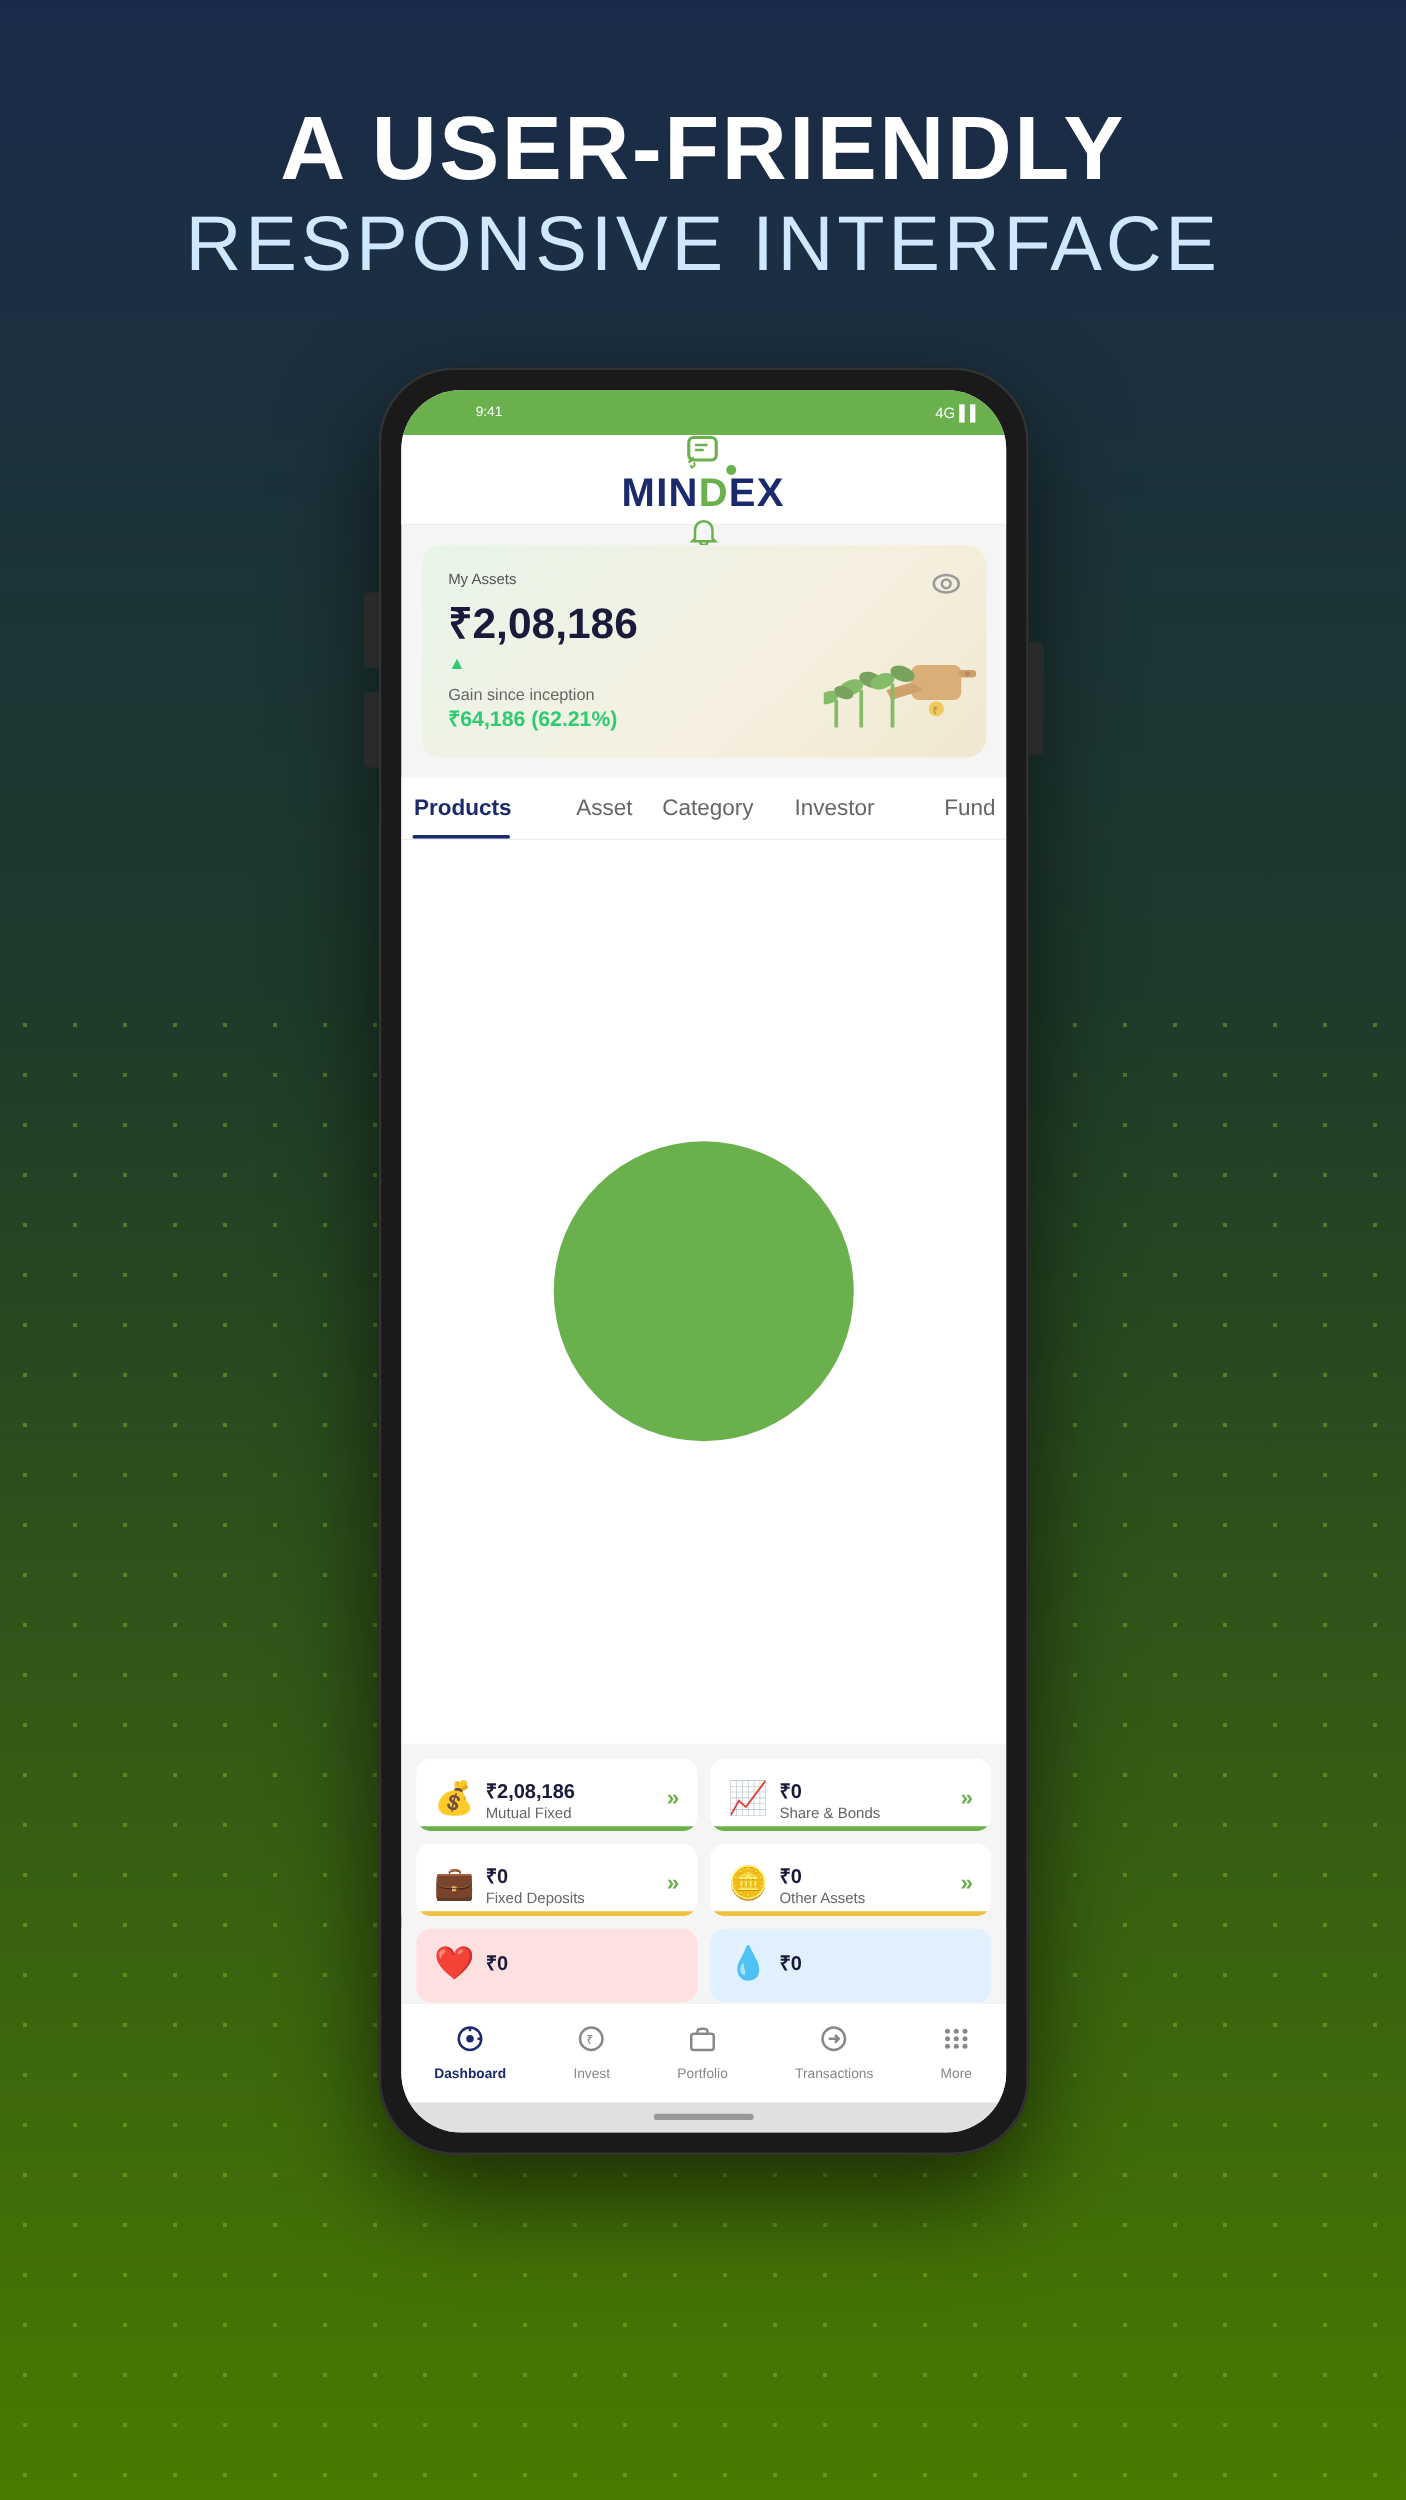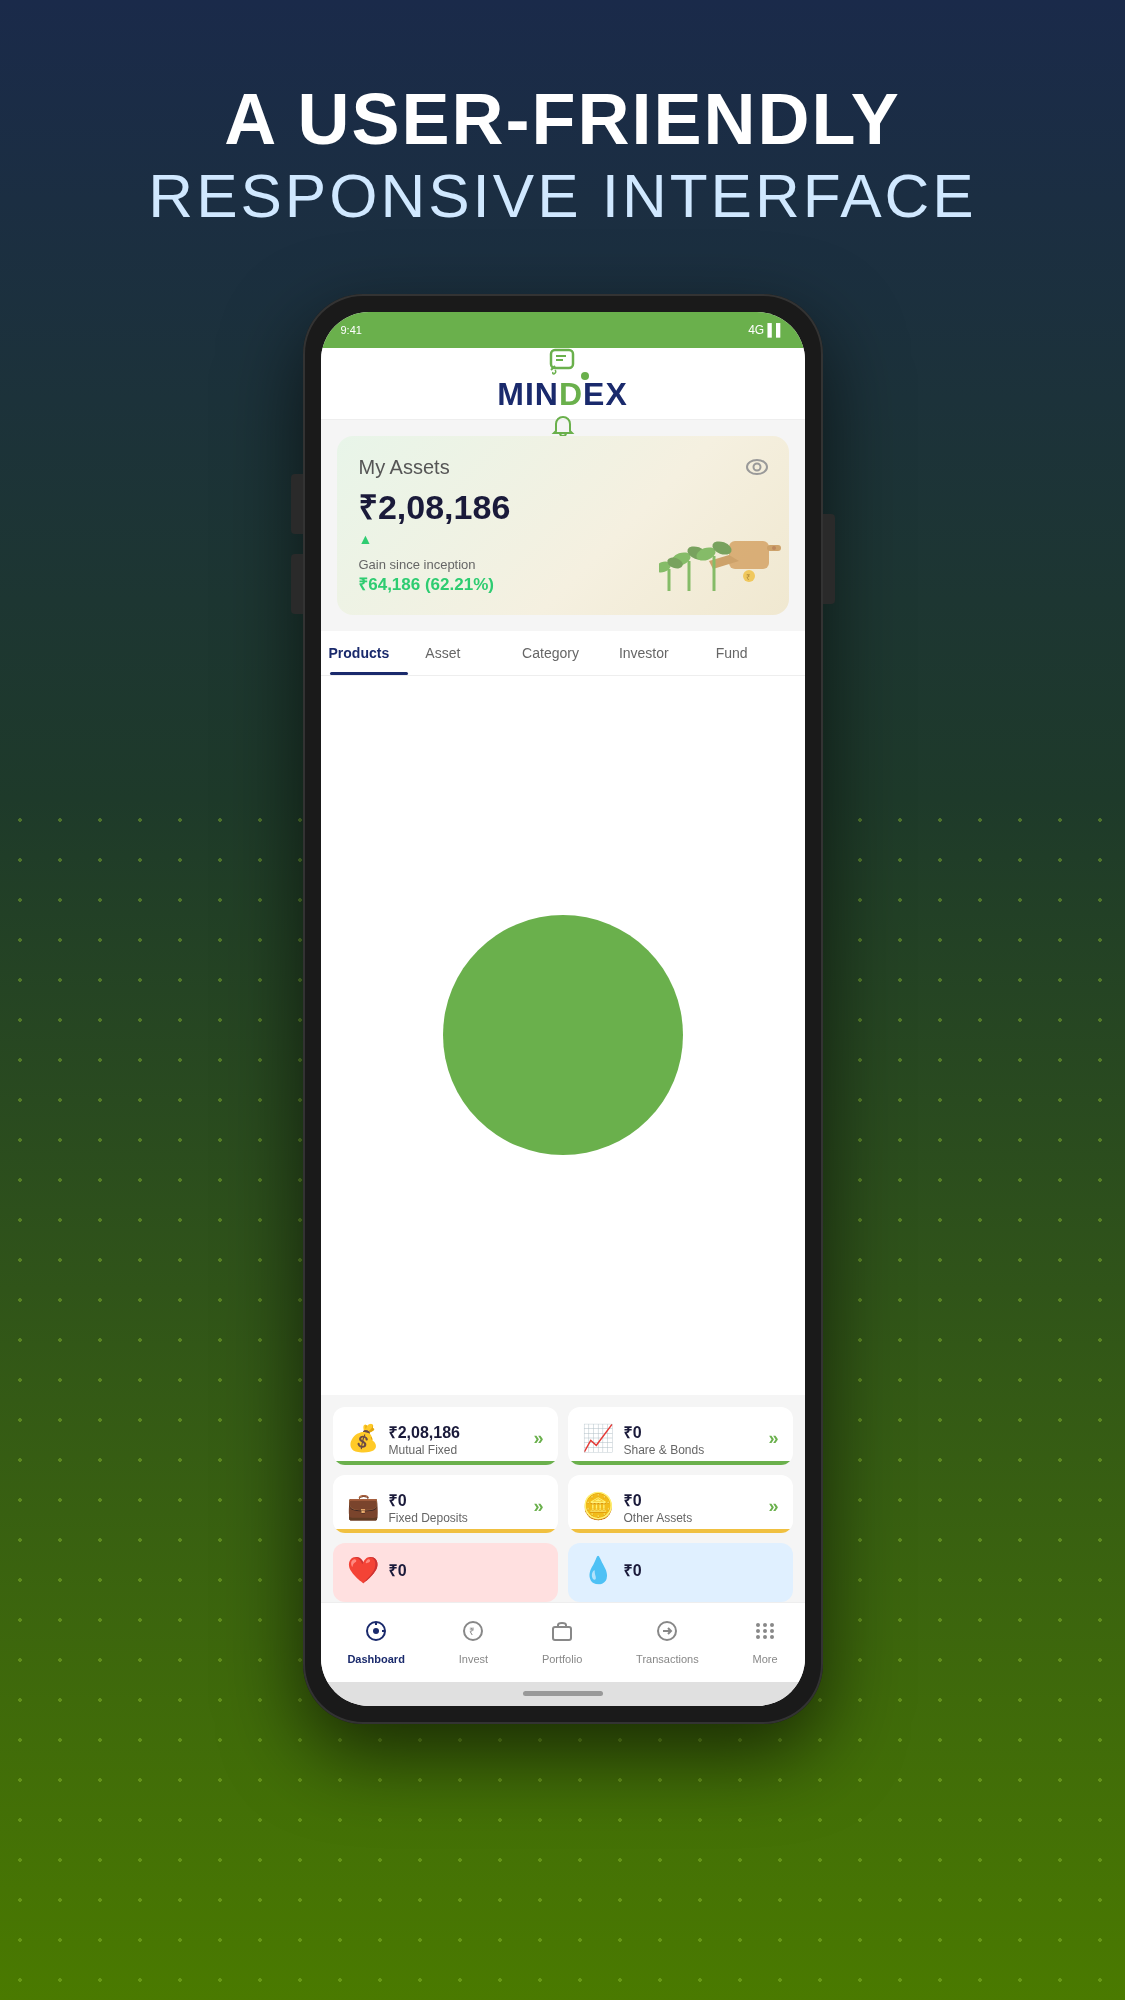--- a/index.html
+++ b/index.html
@@ -106,21 +106,21 @@
       background: #6ab04c;
       height: 36px;
       display: flex;
       align-items: center;
       justify-content: space-between;
       padding: 0 20px;
       font-size: 12px;
       color: white;
     }
 
-    .status-left { font-size: 11px; color: white; }
+    .status-left { font-size: 11px; color: white; margin-left: 40px; }
     .status-right { font-size: 12px; color: white; display: flex; gap: 6px; align-items: center; }
 
     
     .app-header {
       background: #ffffff;
       height: 72px;
       display: flex;
       align-items: center;
       justify-content: space-between;
       padding: 0 24px;
@@ -154,21 +154,21 @@
       background: linear-gradient(135deg, #e8f5e9 0%, #f5f0e0 60%, #f0e8d0 100%);
       margin: 16px;
       border-radius: 16px;
       padding: 20px 22px;
       position: relative;
       min-height: 160px;
       overflow: hidden;
     }
 
     .assets-label {
-      font-size: 20px;
+      font-size: 12px;
       color: #555;
       margin-bottom: 4px;
     }
 
     .assets-amount {
       font-size: 34px;
       font-weight: 900;
       color: #1a1a3a;
       margin-bottom: 2px;
     }
@@ -209,23 +209,23 @@
     
     .tabs-row {
       background: #fff;
       display: flex;
       border-bottom: 1px solid #eee;
       overflow-x: auto;
     }
 
     .tab-item {
       flex: 1;
-      text-align: left;
+      text-align: right;
       padding: 14px 8px;
-      font-size: 14px;
+      font-size: 18px;
       color: #666;
       cursor: pointer;
       white-space: nowrap;
       position: relative;
     }
 
     .tab-item.active {
       color: #1a2a6c;
       font-weight: 700;
     }

